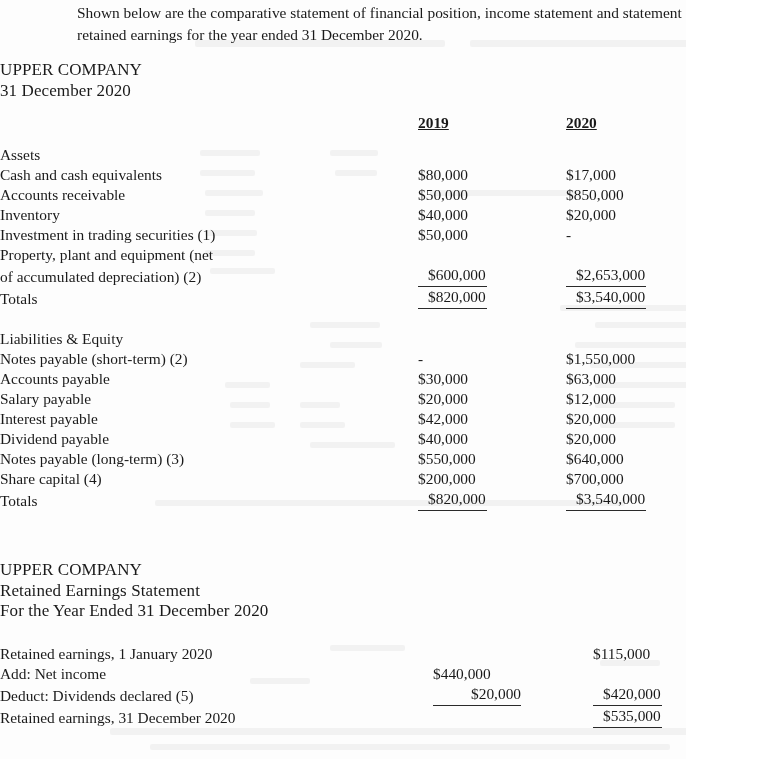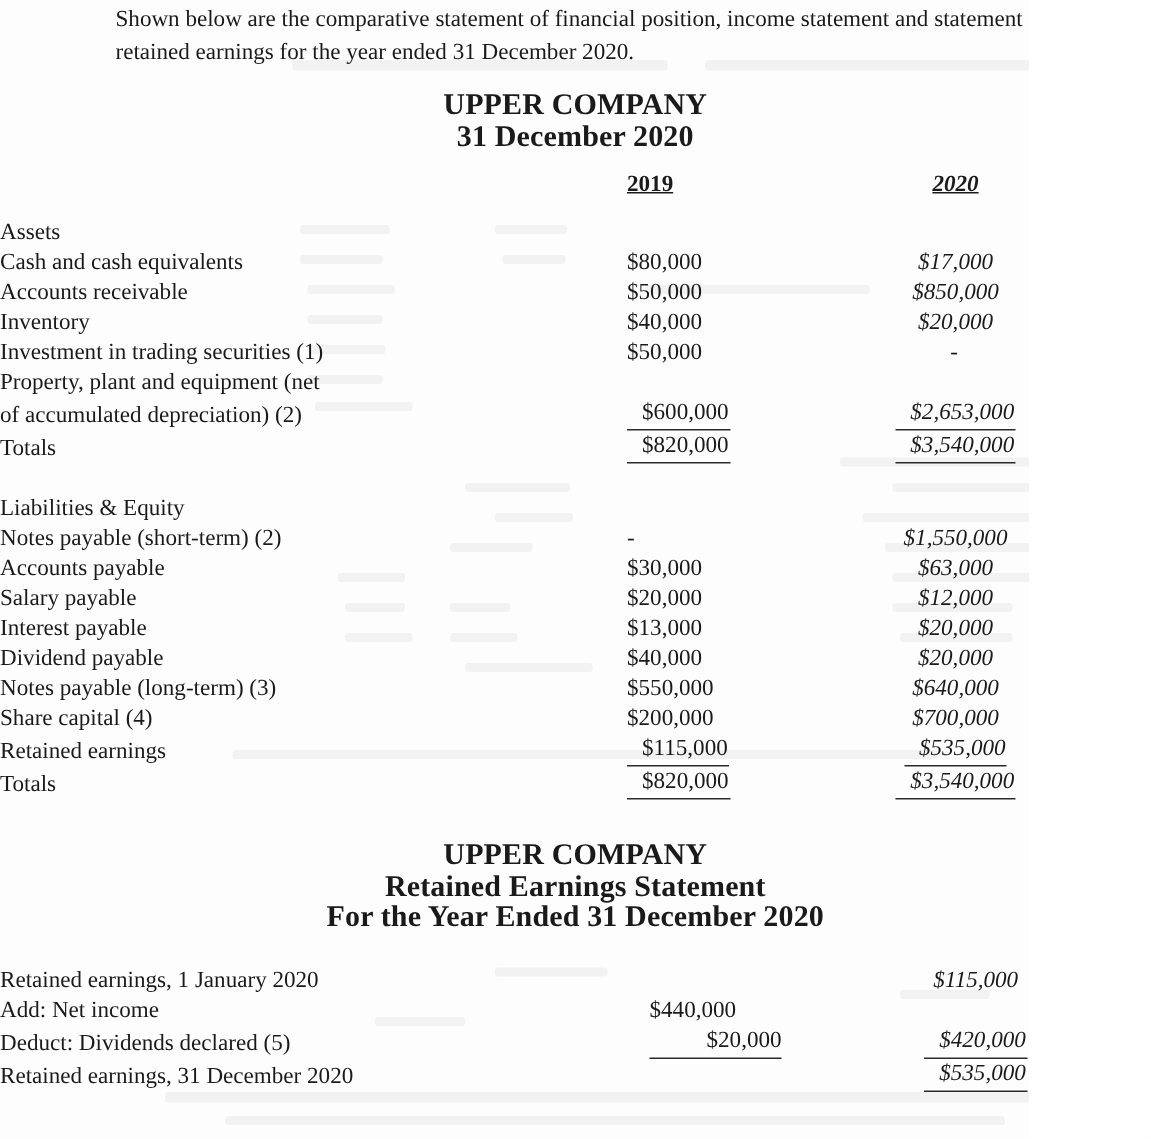--- a/index.html
+++ b/index.html
@@ -37,23 +37,22 @@
     position: absolute;
     left: 77px;
     top: 2px;
     width: 632px;
     font-size: 15.4px;
     line-height: 22px;
     text-align: left;
   }
 
   .stmt-title {
-    text-align: center;
-    font-weight: bold;
-    font-size: 20px;
+    font-weight: normal;
+    font-size: 17px;
     line-height: 20.5px;
     letter-spacing: 0.1px;
   }
 
   .block {
     position: absolute;
     left: 0;
     width: 767px;
   }
 
@@ -71,24 +70,23 @@
   }
   td.label {
     padding-left: 77px;
     text-align: left;
   }
   td.c1 {
     text-align: left;
     width: 150px;
   }
   td.c2 {
-    text-align: center;
+    text-align: left;
     width: 150px;
     padding-right: 59px;
-    font-style: italic;
   }
   
   .s1 td.c1 { width: 148px; padding-right: 0; }
   .s1 td.c2 { width: 142px; padding-right: 59px; }
 
   
   .s2 td.c1 { width: 160px; padding-right: 0; }
   .s2 td.c2 { width: 115px; padding-right: 59px; }
 
   .hdr-year {
@@ -241,42 +239,37 @@
           <td class="c1">$30,000</td>
           <td class="c2">$63,000</td>
         </tr>
         <tr>
           <td class="label">Salary payable</td>
           <td class="c1">$20,000</td>
           <td class="c2">$12,000</td>
         </tr>
         <tr>
           <td class="label">Interest payable</td>
-          <td class="c1">$13,000</td>
+          <td class="c1">$42,000</td>
           <td class="c2">$20,000</td>
         </tr>
         <tr>
           <td class="label">Dividend payable</td>
           <td class="c1">$40,000</td>
           <td class="c2">$20,000</td>
         </tr>
         <tr>
           <td class="label">Notes payable (long-term) (3)</td>
           <td class="c1">$550,000</td>
           <td class="c2">$640,000</td>
         </tr>
         <tr>
           <td class="label">Share capital (4)</td>
           <td class="c1">$200,000</td>
           <td class="c2">$700,000</td>
-        </tr>
-        <tr>
-          <td class="label">Retained earnings</td>
-          <td class="c1"><span class="val rule-single rule-pad">$115,000</span></td>
-          <td class="c2"><span class="val rule-single rule-pad">$535,000</span></td>
         </tr>
 
         <tr>
           <td class="label indent2">Totals</td>
           <td class="c1"><span class="val rule-single rule-pad">$820,000</span></td>
           <td class="c2"><span class="val rule-single rule-pad">$3,540,000</span></td>
         </tr>
       </tbody>
         </table>
     </div>

